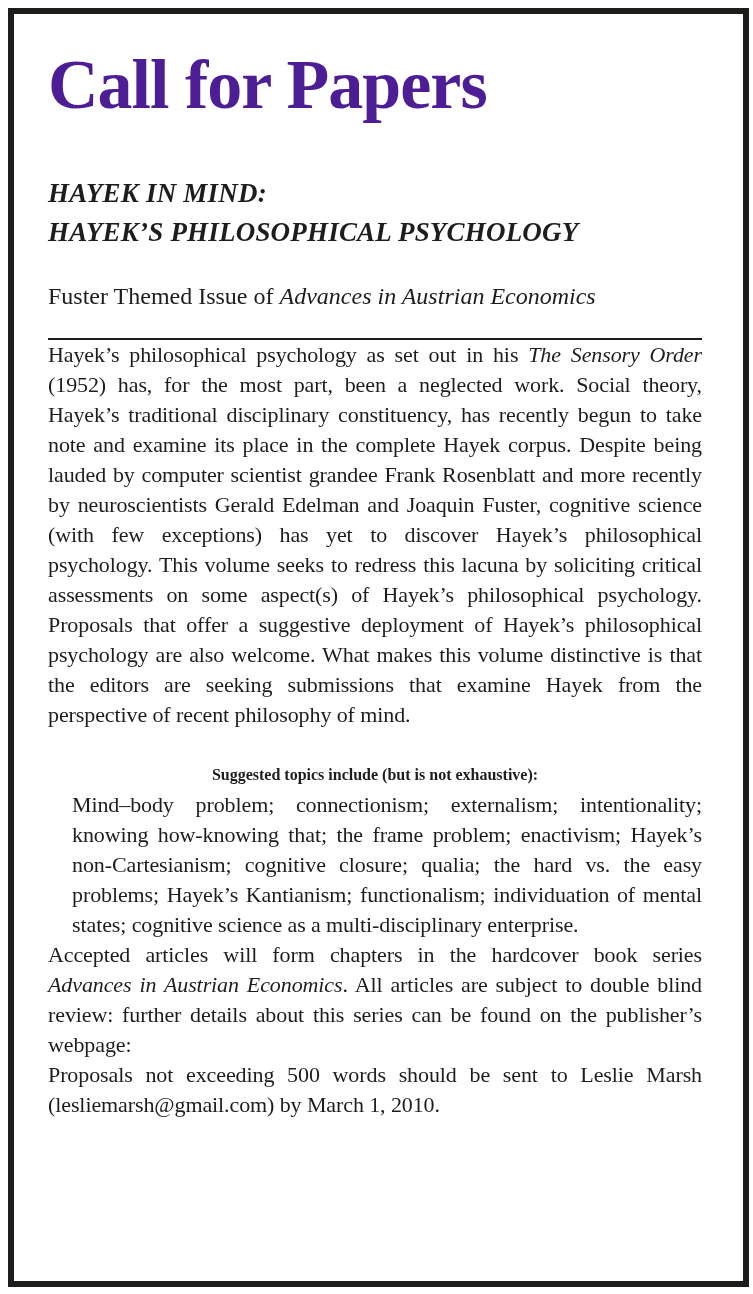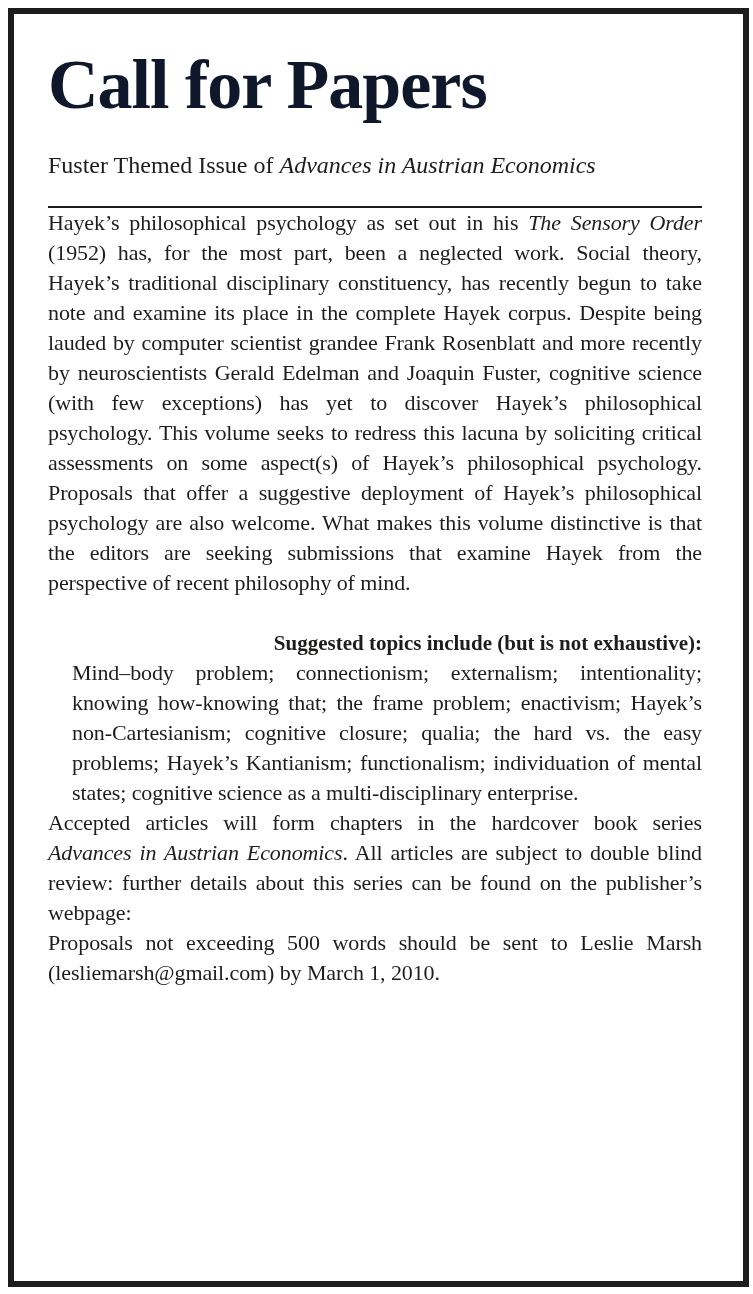--- a/index.html
+++ b/index.html
@@ -26,21 +26,21 @@
     background: #ffffff;
     box-sizing: border-box;
     padding: 20px 41px 0 34px;
   }
   .doc-title {
     margin: 14px 0 0 0;
     font-size: 70px;
     font-weight: bold;
     line-height: 1.05;
     letter-spacing: -1px;
-    color: #0f172a;
+    color: #4c1d95;
   }
   .issue-title {
     margin-top: 52px;
     font-size: 27px;
     font-weight: bold;
     font-style: italic;
     line-height: 1.48;
     letter-spacing: 0.2px;
   }
   .subheading {
@@ -60,39 +60,43 @@
     font-size: 22px;
     line-height: 30px;
     margin: 0;
     text-align: justify;
     letter-spacing: -0.1px;
     font-family: Liberation Serif, serif;
   }
   .intro      { margin-top: 30px; }
   .topics-heading {
     margin: 30px 0 0 0;
-    font-size: 21px;
+    font-size: 16px;
     line-height: 30px;
     font-weight: bold;
-    text-align: right;
+    text-align: center;
   }
   .topics     { margin-top: 26px; padding-left: 24px; }
   .accepted   { margin-top: 32px; }
   .url-line   { text-align: left; }
   .proposals  { margin-top: 32px; }
   i { font-style: italic; }
 </style>
 </head>
 <body>
 
 <div class="canvas">
   <div class="frame">
 
     <h1 class="doc-title">Call for Papers</h1>
 
+    <div class="issue-title">
+      <div>HAYEK IN MIND:</div>
+      <div>HAYEK’S PHILOSOPHICAL PSYCHOLOGY</div>
+    </div>
 
     <div class="subheading">
       <div><span>Fuster Themed Issue of </span><i>Advances in Austrian Economics</i></div>
     </div>
 
     <hr class="divider">
 
     <p class="body intro"><span>Hayek’s philosophical psychology as set out in his </span><i>The Sensory Order</i><span> (1952) has, for the most part, been a neglected work. Social theory, Hayek’s traditional disciplinary constituency, has recently begun to take note and examine its place in the complete Hayek corpus. Despite being lauded by computer scientist grandee Frank Rosenblatt and more recently by neuroscientists Gerald Edelman and Joaquin Fuster, cognitive science (with few exceptions) has yet to discover Hayek’s philosophical psychology. This volume seeks to redress this lacuna by soliciting critical assessments on some aspect(s) of Hayek’s philosophical psychology. Proposals that offer a suggestive deployment of Hayek’s philosophical psychology are also welcome. What makes this volume distinctive is that the editors are seeking submissions that examine Hayek from the perspective of recent philosophy of mind.</span></p>
 
     <p class="topics-heading">Suggested topics include (but is not exhaustive):</p>

